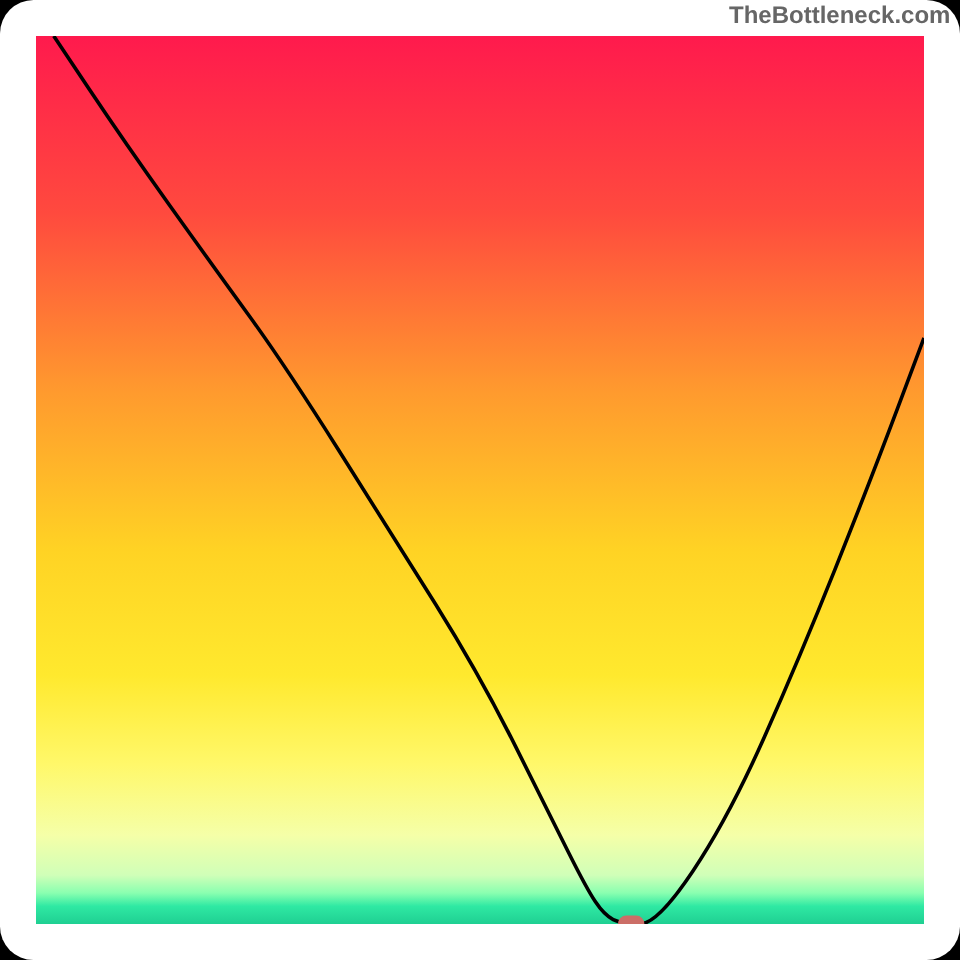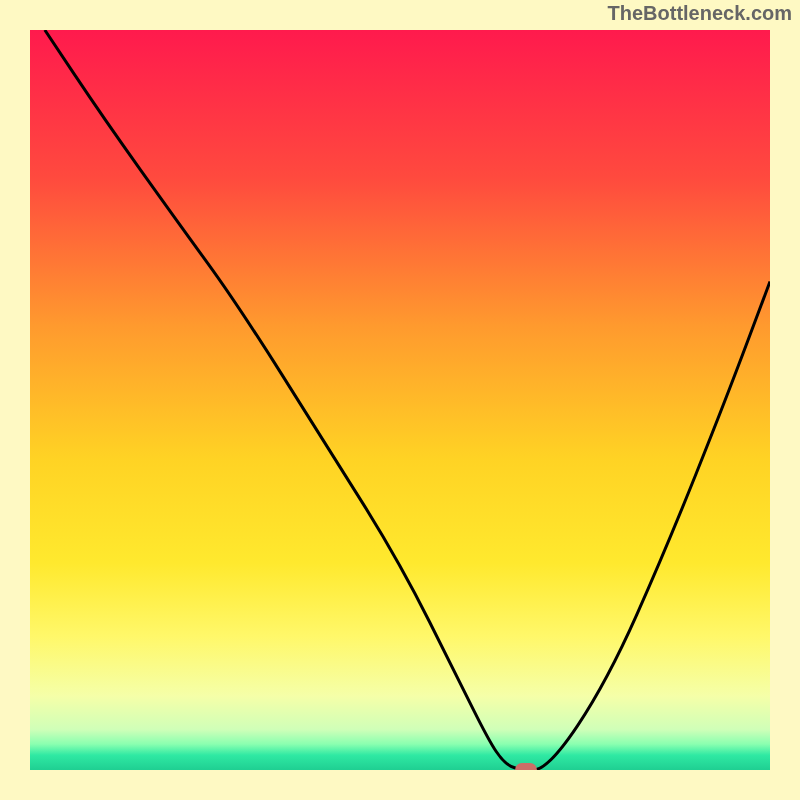--- a/index.html
+++ b/index.html
@@ -8,21 +8,22 @@
     width: 800px;
     height: 800px;
     background: #000;
     font-family: Arial, Helvetica, sans-serif;
     overflow: hidden;
   }
   .container {
     position: relative;
     width: 800px;
     height: 800px;
-    background: #fef9c3;
+    background: #ffffff;
+    border-radius: 28px;
   }
   .watermark {
     position: absolute;
     top: 2px;
     right: 8px;
     color: #666;
     font-size: 20px;
     font-weight: bold;
     z-index: 10;
   }

